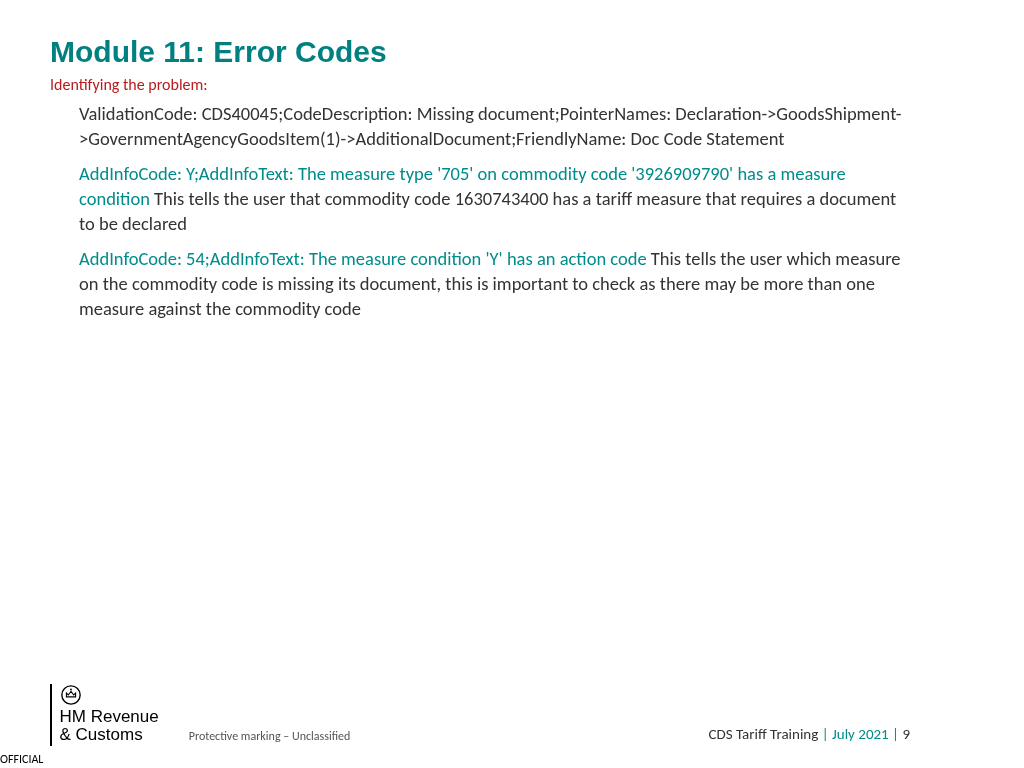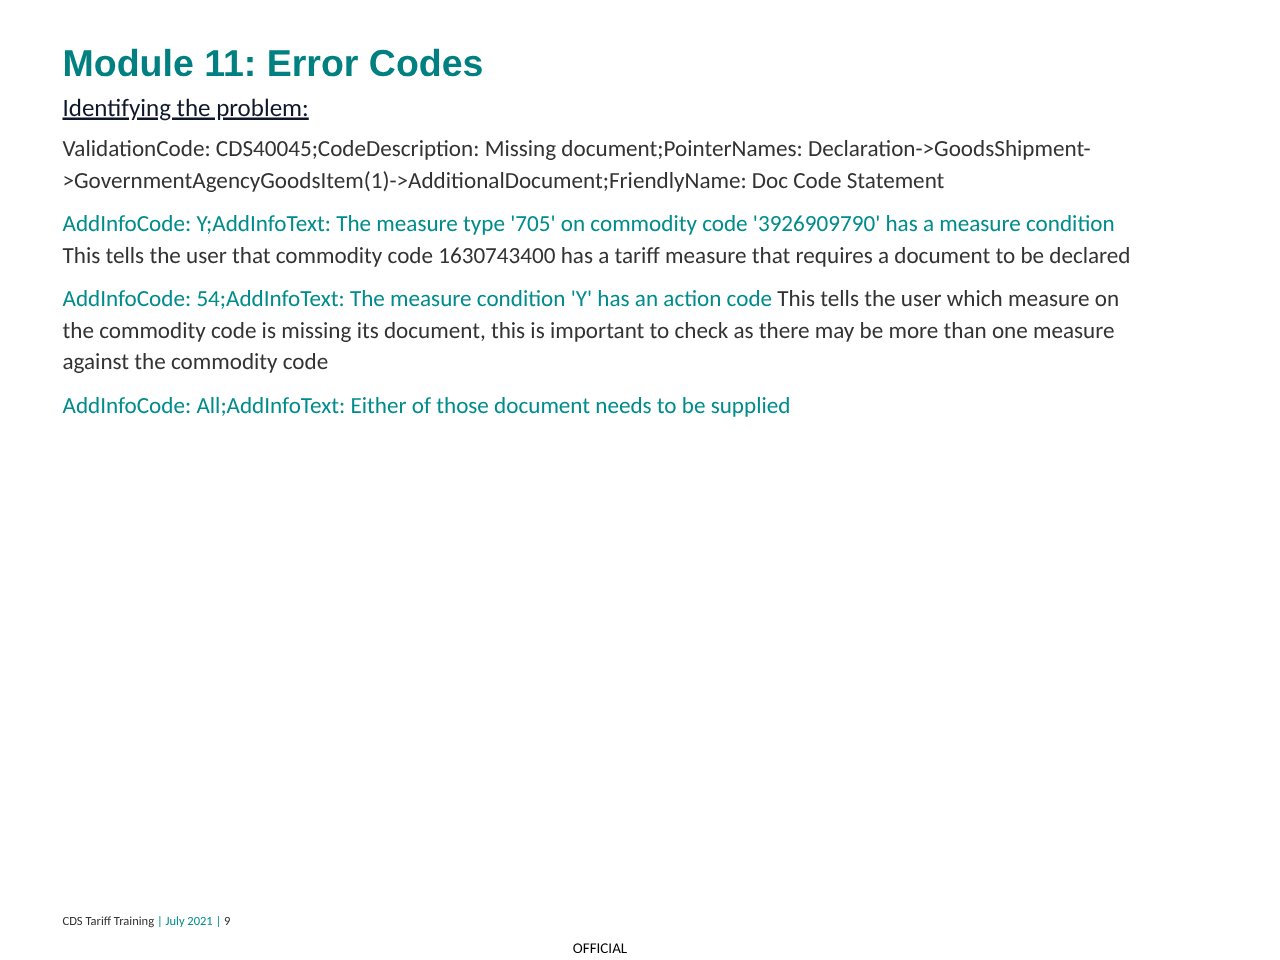--- a/index.html
+++ b/index.html
@@ -1,52 +1,66 @@
 <!DOCTYPE html>
 <html><head>
 <meta charset="utf-8">
 <style>
   * { margin: 0; padding: 0; box-sizing: border-box; }
   html, body { width: 1024px; height: 768px; font-family: Calibri, Arial, sans-serif; background: #fff; }
   .page { width: 960px; height: 768px; position: relative; padding: 35px 50px 0 50px; }
   .title { color: #008080; font-weight: 700; font-size: 30px; margin-bottom: 6px; font-family: Arial, sans-serif; }
-  .subtitle { color: #0f172a; font-size: 20px; margin-bottom: 8px; text-decoration: underline; }
-  .para { color: #333; font-size: 18.5px; line-height: 1.35; margin-bottom: 10px; }
+  .subtitle { color: #b91c1c; font-size: 16px; margin-bottom: 8px; }
+  .para { color: #333; font-size: 18.5px; line-height: 1.35; margin-bottom: 10px; margin-left: 29px; }
   .teal { color: #008c8c; }
   .footer { position: absolute; left: 0; right: 0; bottom: 22px; padding: 0 50px; display: flex; align-items: flex-end; justify-content: space-between; }
   .logo-block { display: flex; align-items: flex-start; gap: 8px; }
   .logo-bar { width: 1.5px; height: 62px; background: #000; }
   .logo-stack { display: flex; flex-direction: column; line-height: 1.08; }
   .crown { width: 22px; height: 22px; margin-bottom: 2px; }
   .hmrc { font-size: 17px; color: #000; font-family: Arial, sans-serif; }
   .protective { font-size: 12px; color: #555; margin-left: 30px; margin-bottom: 3px; }
-  .right-foot { font-size: 10px; color: #333; margin-bottom: 3px; }
+  .right-foot { font-size: 15px; color: #333; margin-bottom: 3px; }
   .right-foot .sep { color: #008c8c; }
-  .official { position: absolute; bottom: 2px; left: 0; right: 0; text-align: center; font-size: 12px; color: #000; }
+  .official { position: absolute; bottom: 2px; left: 0; right: 0; text-align: left; font-size: 12px; color: #000; }
 </style>
 </head>
 <body>
 
 <div class="page">
   <h1 class="title">Module 11: Error Codes</h1>
   <div class="subtitle">Identifying the problem:</div>
 
   <p class="para">ValidationCode: CDS40045;CodeDescription: Missing document;PointerNames: Declaration-&gt;GoodsShipment-&gt;GovernmentAgencyGoodsItem(1)-&gt;AdditionalDocument;FriendlyName: Doc Code Statement</p>
 
   <p class="para">
     <span class="teal">AddInfoCode: Y;AddInfoText: The measure type '705' on commodity code '3926909790' has a measure condition</span><span> This tells the user that commodity code 1630743400 has a tariff measure that requires a document to be declared</span>
   </p>
 
   <p class="para">
     <span class="teal">AddInfoCode: 54;AddInfoText: The measure condition 'Y' has an action code</span><span> This tells the user which measure on the commodity code is missing its document, this is important to check as there may be more than one measure against the commodity code</span>
   </p>
 
-  <p class="para teal">AddInfoCode: All;AddInfoText: Either of those document needs to be supplied</p>
 
 
   <div class="footer">
+    <div style="display:flex;align-items:flex-end;">
+      <div class="logo-block">
+        <div class="logo-bar"></div>
+        <div class="logo-stack">
+          <svg class="crown" viewBox="0 0 24 24">
+              <circle cx="12" cy="12" r="10" fill="none" stroke="#000" stroke-width="1.5"></circle>
+              <path d="M7 14 L7 10 L9 12 L12 8 L15 12 L17 10 L17 14 Z" fill="none" stroke="#000" stroke-width="1.2"></path>
+              <circle cx="12" cy="6" r="1" fill="#000"></circle>
+            </svg>
+          <div class="hmrc">HM Revenue</div>
+          <div class="hmrc">&amp; Customs</div>
+        </div>
+      </div>
+      <div class="protective">Protective marking – Unclassified</div>
+    </div>
     <div class="right-foot">
       <span>CDS Tariff Training  </span><span class="sep">| July 2021 |</span><span>  9</span>
     </div>
   </div>
 
   <div class="official">OFFICIAL</div>
 </div>
 
 </body></html>

